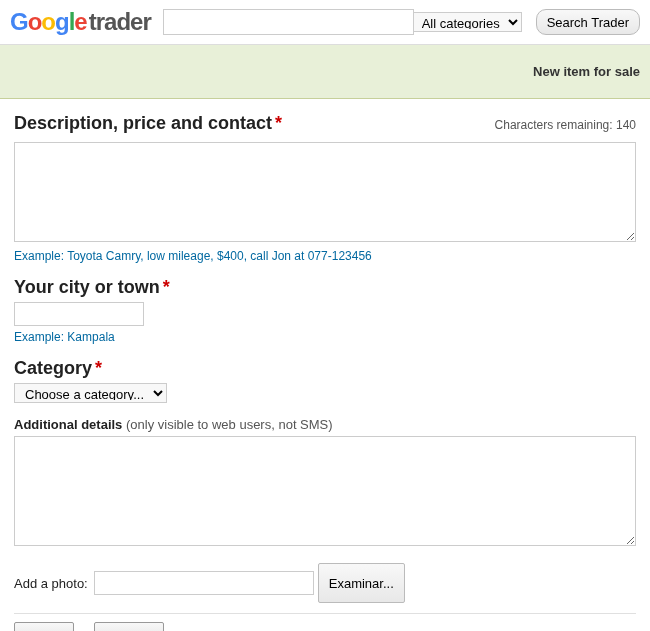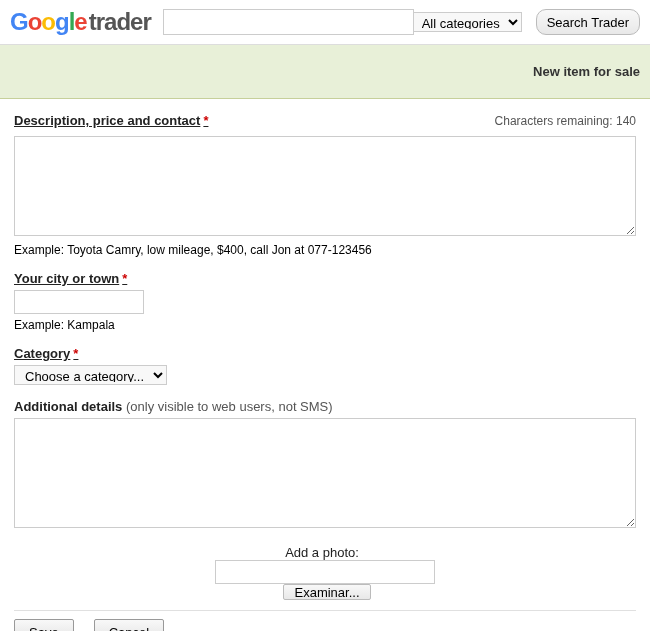--- a/index.html
+++ b/index.html
@@ -86,25 +86,24 @@
     
     .form-container {
       padding: 14px 14px 10px 14px;
     }
 
     .form-section {
       margin-bottom: 14px;
     }
 
     .field-label {
-      font-size: 13px;
+      font-size: 18px;
       font-weight: bold;
       color: #222;
       margin-bottom: 4px;
-      text-decoration: underline;
     }
     .field-label .required {
       color: #c00;
       margin-left: 3px;
     }
 
     .description-row {
       display: flex;
       justify-content: space-between;
       align-items: baseline;
@@ -121,21 +120,21 @@
       border: 1px solid #ccc;
       padding: 4px 6px;
       font-size: 13px;
       resize: vertical;
       outline: none;
       font-family: Arial, sans-serif;
     }
 
     .example-text {
       font-size: 12px;
-      color: #000000;
+      color: #0369a1;
       margin-top: 4px;
     }
 
     input.city-input {
       width: 130px;
       height: 24px;
       border: 1px solid #ccc;
       padding: 2px 6px;
       font-size: 13px;
       outline: none;
@@ -178,36 +177,35 @@
       resize: vertical;
       outline: none;
       font-family: Arial, sans-serif;
     }
 
     .photo-row {
       display: flex;
       align-items: center;
       margin-top: 14px;
       margin-bottom: 10px;
-      flex-direction: column;
     }
     .photo-label {
       font-size: 13px;
       margin-right: 6px;
     }
     .photo-row input[type="text"] {
       width: 220px;
       height: 24px;
       border: 1px solid #ccc;
       padding: 2px 6px;
       font-size: 13px;
       outline: none;
     }
     .photo-row button {
-      height: 16px;
+      height: 40px;
       margin-left: 4px;
       padding: 0 10px;
       font-size: 13px;
       border: 1px solid #bbb;
       background: linear-gradient(to bottom, #f8f8f8, #e8e8e8);
       cursor: pointer;
       border-radius: 2px;
     }
 
     .action-row {

